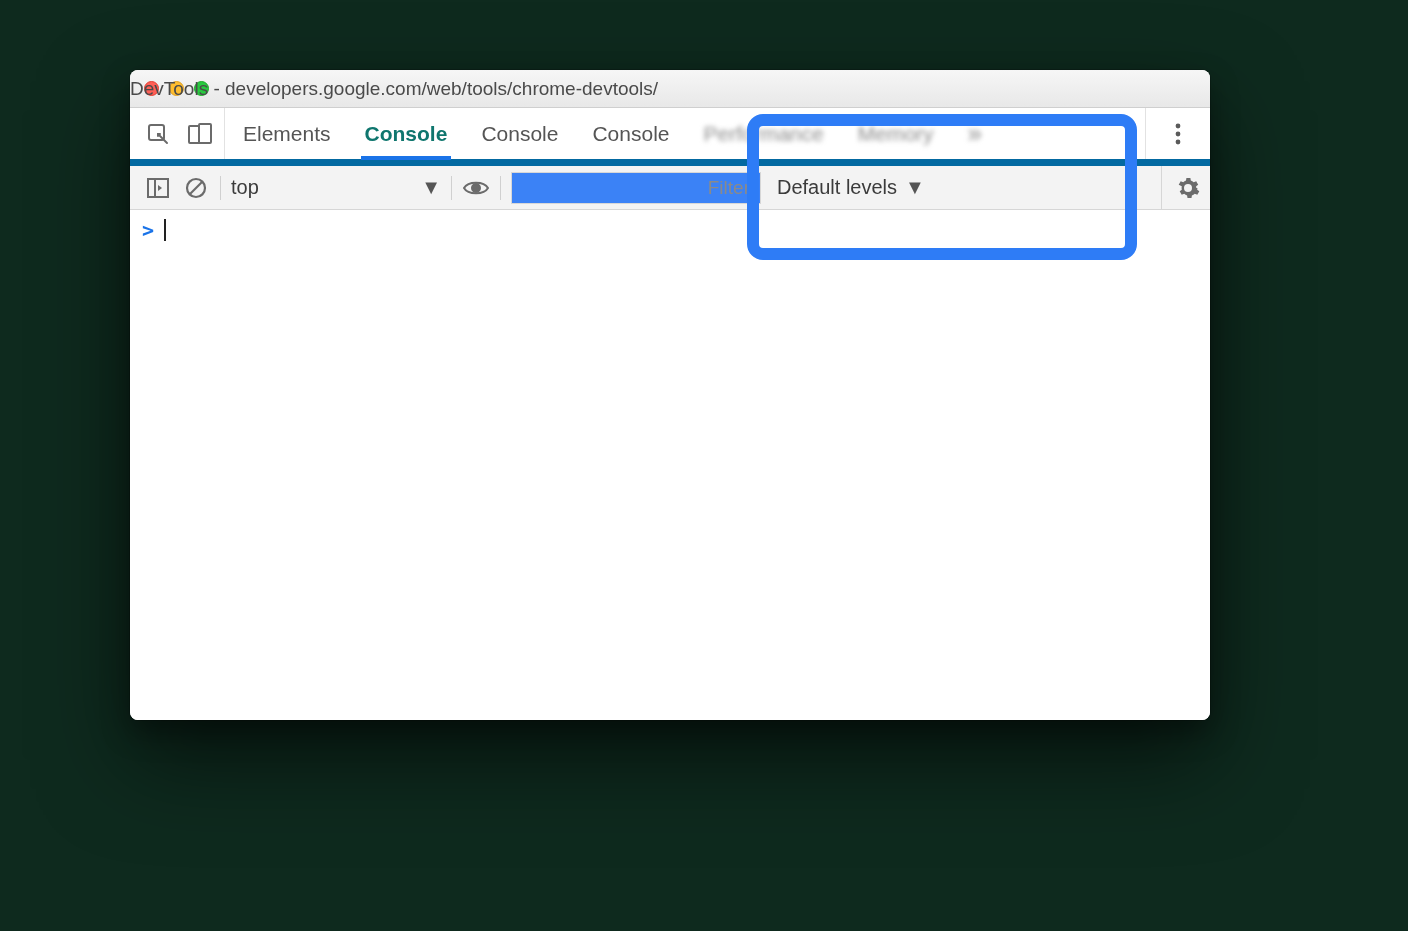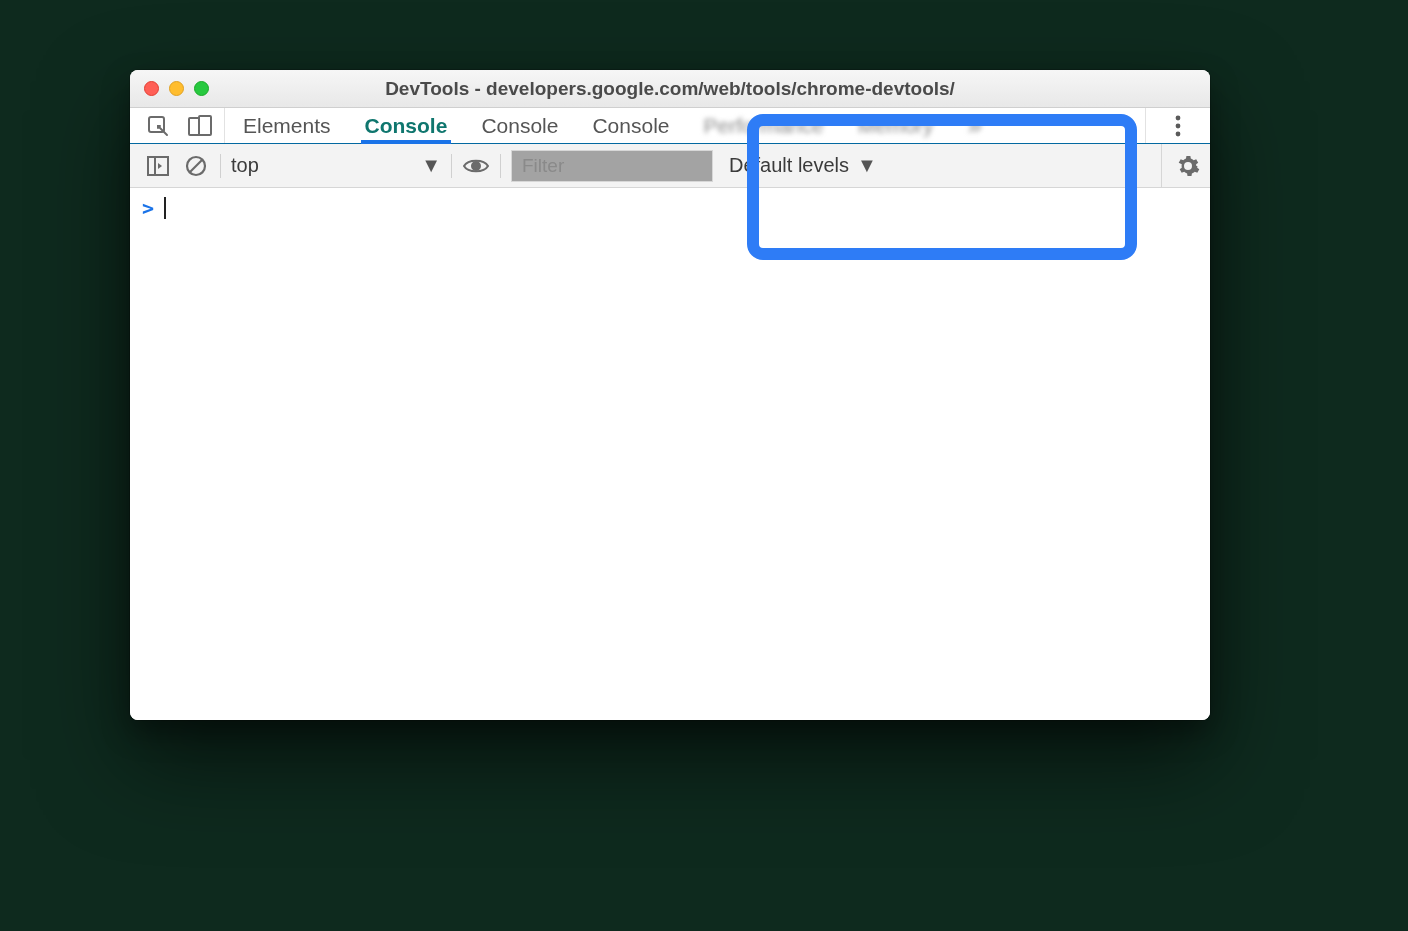--- a/index.html
+++ b/index.html
@@ -45,31 +45,30 @@
     padding-left: 14px;
     align-items: center;
   }
   .tl { width: 15px; height: 15px; border-radius: 50%; }
   .tl-close  { background: #ff5f56; border: 1px solid #e33e32; }
   .tl-min    { background: #ffbd2e; border: 1px solid #e0a123; }
   .tl-zoom   { background: #27c93f; border: 1px solid #1aab29; }
   .title-text {
     position: absolute;
     left: 0; right: 0;
-    text-align: center;
+    text-align: left;
     font-size: 19px;
     color: #4a4a4a;
     pointer-events: none;
-    font-weight: bold;
   }
 
   
   .tabsbar {
-    height: 36px;
-    border-bottom: 1px solid #0369a1;
+    height: 58px;
+    border-bottom: 7px solid #0369a1;
     display: flex;
     align-items: stretch;
     flex: 0 0 auto;
     position: relative;
     background: #fff;
   }
   .left-icons {
     display: flex;
     align-items: center;
     padding: 0 10px 0 14px;
@@ -141,25 +140,26 @@
   .context-select .caret { margin-left: auto; color:#555; }
   .icon-btn {
     display:flex; align-items:center; justify-content:center;
     width: 28px; height: 28px;
     color: #6b6b6b;
     cursor: pointer;
   }
   .filter-input {
     height: 32px;
     border: 1px solid #d7d7d7;
-    background: #a3a3a3;
+    background: #3b82f6;
     font-size: 19px;
     color: #333;
     padding: 0 10px;
-    width: 202px;
+    width: 250px;
+    text-align: right;
   }
   .filter-input::placeholder { color: #8a8a8a; }
   .levels-select {
     display:flex; align-items:center; gap:8px;
     font-size: 20px; color:#3b3b3b;
     cursor:pointer;
     padding: 0 6px;
   }
   .settings-wrap {
     margin-left: auto;

